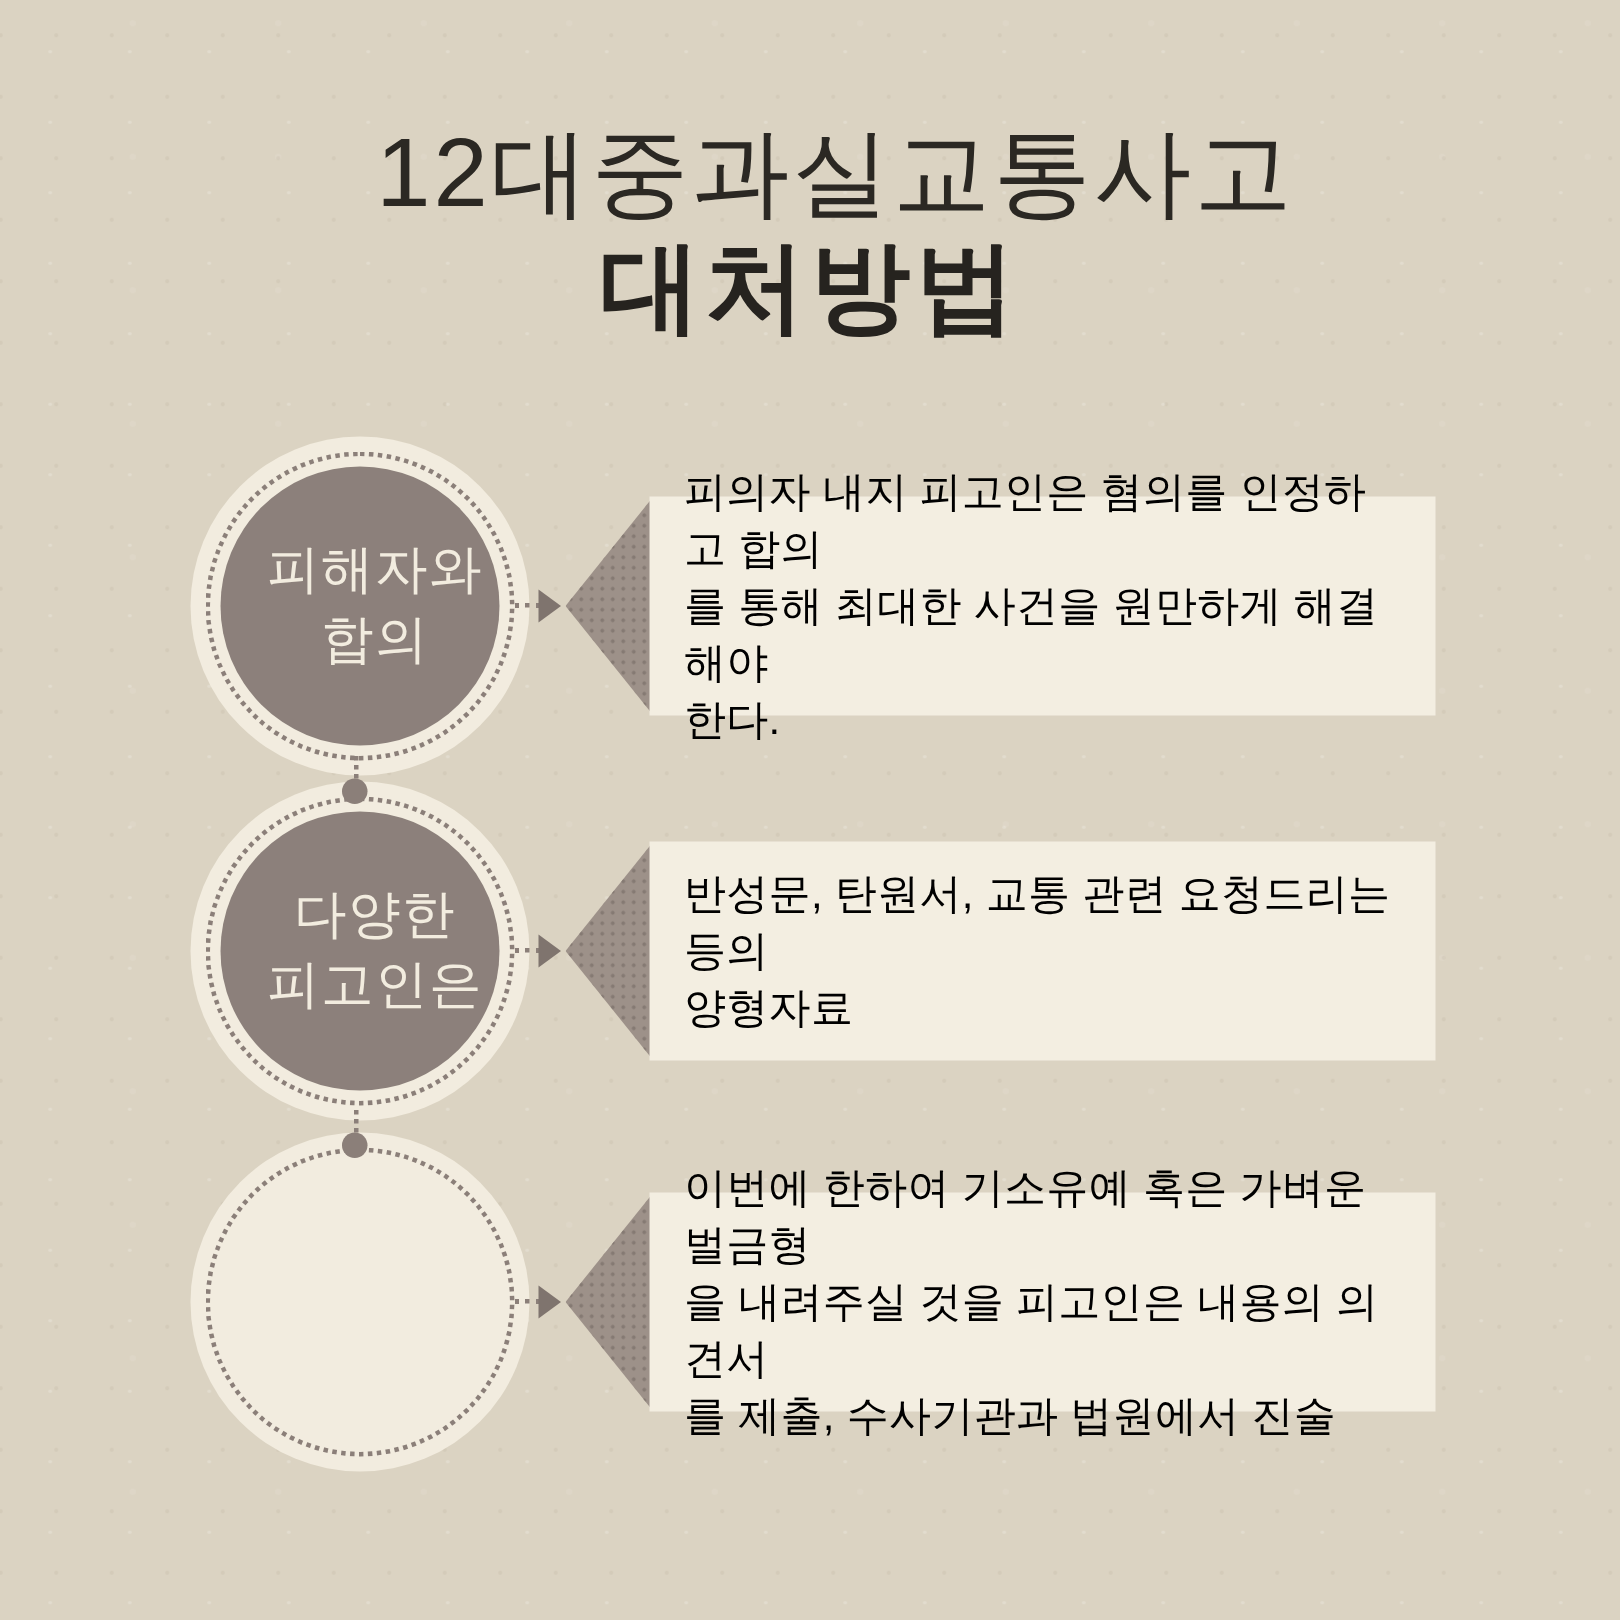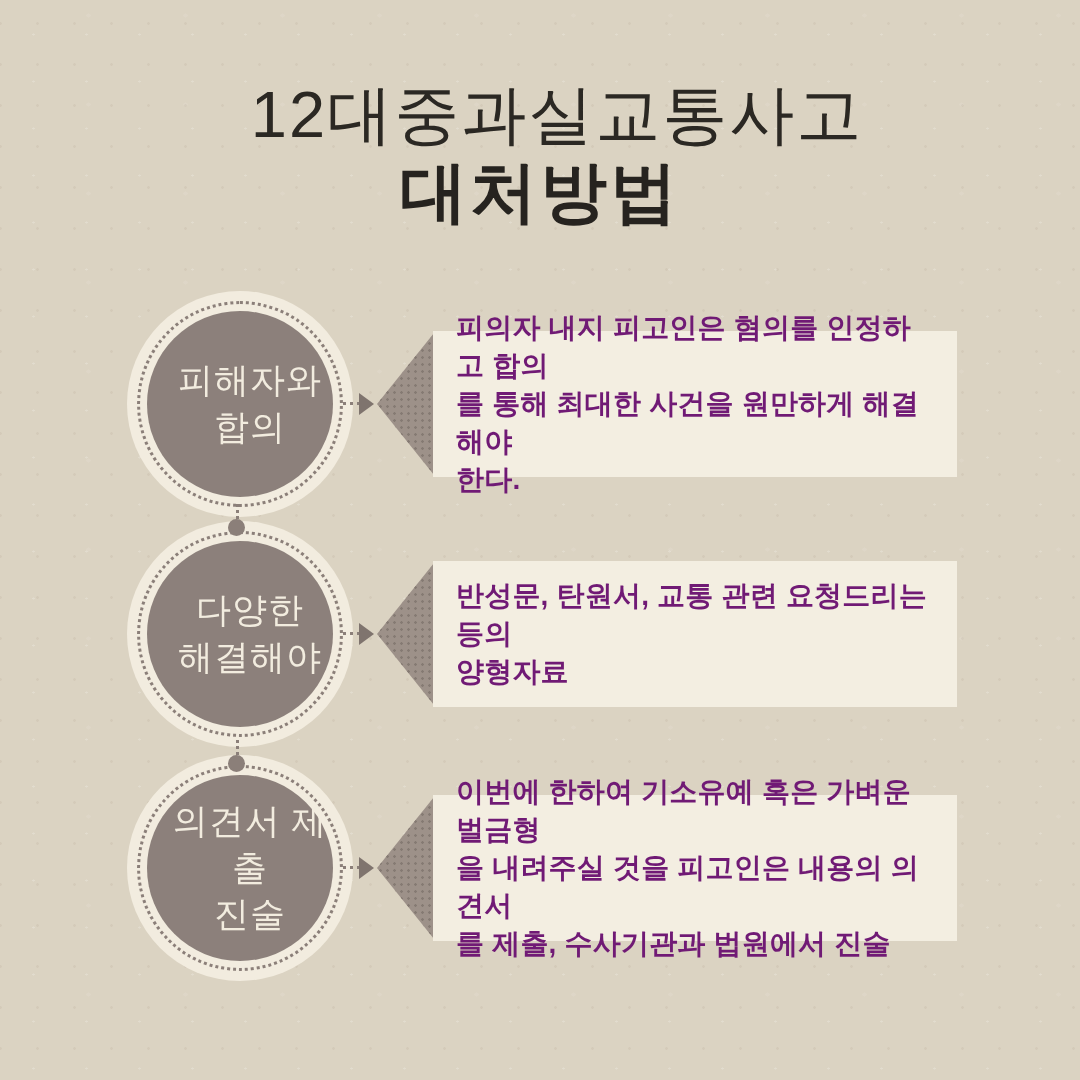--- a/index.html
+++ b/index.html
@@ -72,23 +72,22 @@
     background-image:radial-gradient(#857a73 1.1px, transparent 1.5px);
     background-size:7px 7px;
   }
   .box{
     position:absolute;left:433px;top:calc(var(--cy) - 73px);
     width:524px;height:146px;background:#f3eee1;
     display:flex;align-items:center;
   }
   .box .desc{
     margin:0;padding:0 26px 0 23px;
-    font-size:28px;line-height:38px;color:#701a75;letter-spacing:0.2px;
+    font-size:28px;line-height:38px;color:#000000;letter-spacing:0.2px;
     white-space:pre-line;
-    font-weight:bold;
   }
 
   .vlink{position:absolute;width:0;height:15px;border-left:3px dotted #8b7f79;left:236px;}
   .vlink.l1{top:504px;}
   .vlink.l2{top:740px;}
   .ldot{position:absolute;width:17px;height:17px;border-radius:50%;background:#8b7f79;left:228px;}
   .ldot.d1{top:519px;}
   .ldot.d2{top:755px;}
 </style>
 </head>
@@ -115,38 +114,34 @@
 를 통해 최대한 사건을 원만하게 해결해야
 한다.</p>
     </div>
   </div>
 
   <div class="step row2">
     <div class="ring"></div>
     <div class="dotring"></div>
     <div class="core">
       <div class="label">다양한
-해결해야</div>
+피고인은</div>
     </div>
     <div class="trail"></div>
     <div class="arrow"></div>
     <div class="flag"></div>
     <div class="box">
       <p class="desc">반성문, 탄원서, 교통 관련 요청드리는 등의
 양형자료</p>
     </div>
   </div>
 
   <div class="step row3">
     <div class="ring"></div>
     <div class="dotring"></div>
-    <div class="core">
-      <div class="label">의견서 제출
-진술</div>
-    </div>
     <div class="trail"></div>
     <div class="arrow"></div>
     <div class="flag"></div>
     <div class="box">
       <p class="desc">이번에 한하여 기소유예 혹은 가벼운 벌금형
 을 내려주실 것을 피고인은 내용의 의견서
 를 제출, 수사기관과 법원에서 진술</p>
     </div>
   </div>
 

